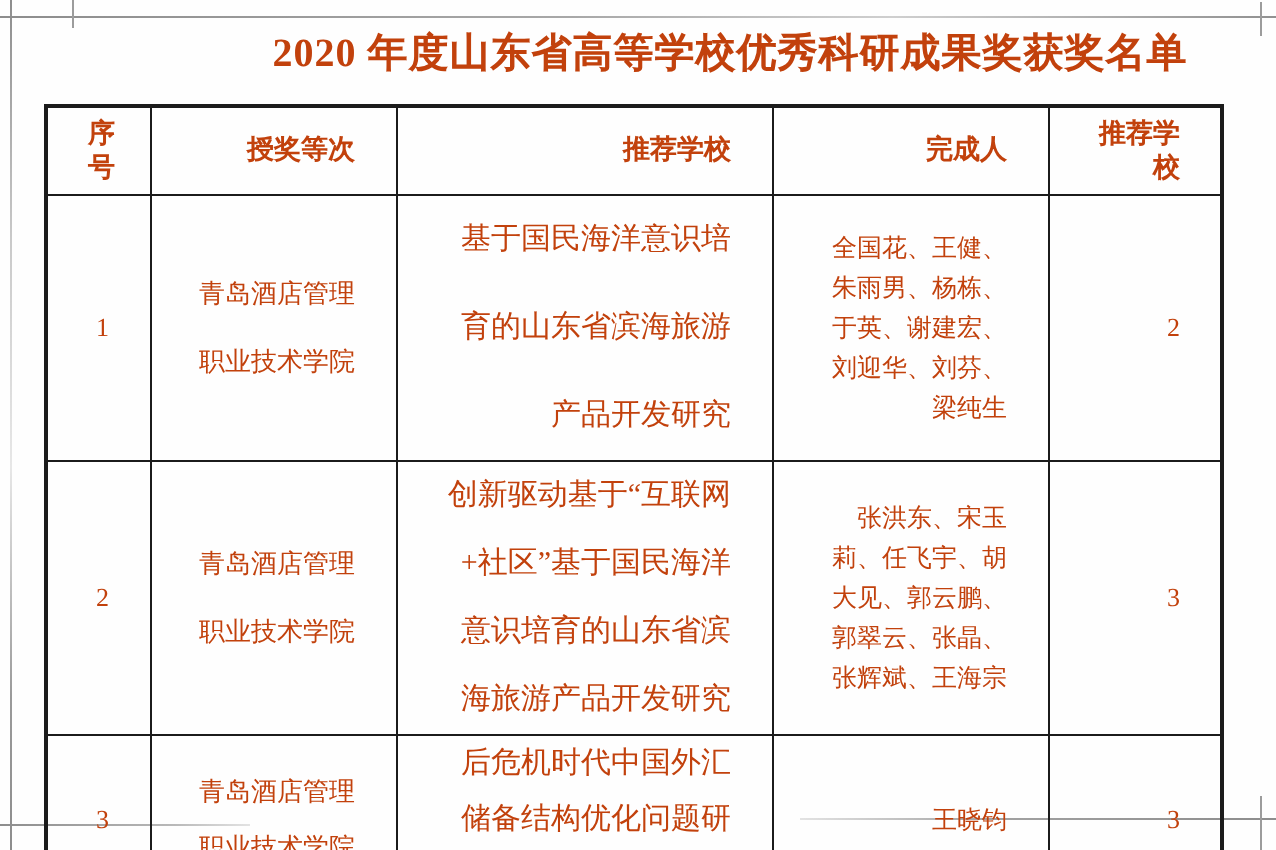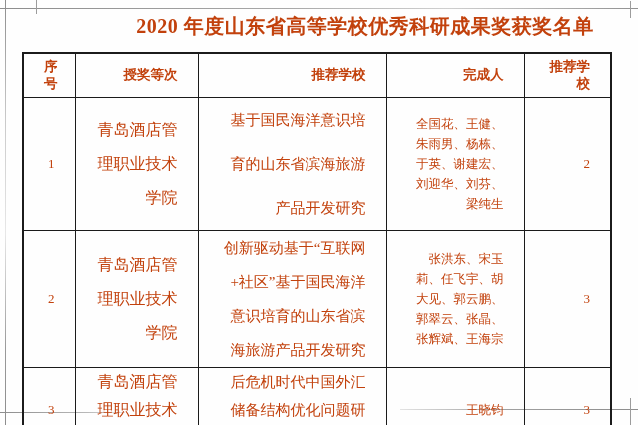--- a/index.html
+++ b/index.html
@@ -36,21 +36,21 @@
   .award th, .award td {
     border:1.5px solid #1b1b1b;
     text-align:right; vertical-align:middle;
     padding:0 20px; overflow:hidden;
   }
   .award th { font-size:13.5px; font-weight:bold; height:43px; line-height:1.2; }
   .award td { font-size:13px; }
   tr.r1 { height:110px; }
   tr.r2 { height:113px; }
   tr.r3 { height:62px; }
-  td.school      { font-size:16px; line-height:34px; }
+  td.school      { font-size:13px; line-height:34px; }
   td.achievement { font-size:15px; line-height:34px; }
   td.authors     { font-size:12.5px; line-height:20px; }
   tr.r1 td.achievement { line-height:44px; }
   tr.r3 td.school, tr.r3 td.achievement { line-height:28px; }
 </style>
 </head>
 <body>
 
 <div class="canvas">
 

